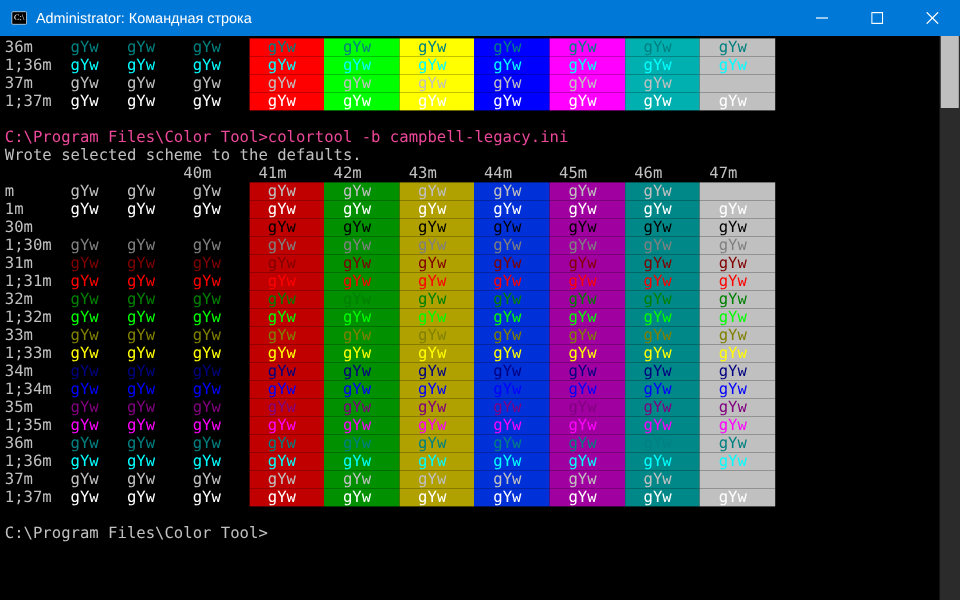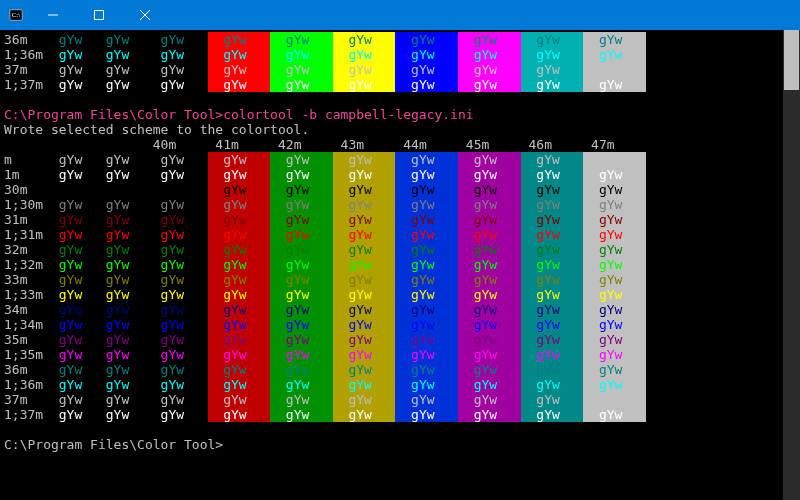--- a/index.html
+++ b/index.html
@@ -19,20 +19,21 @@
 </head>
 <body>
 
 <div class="titlebar">
   <span class="icon">
     <svg viewBox="0 0 16 16" fill="none">
         <rect x="1" y="2" width="14" height="12" rx="1" fill="#000" stroke="#fff" stroke-width="0.6"></rect>
         <text x="3" y="10" font-size="8" fill="#fff" font-family="Consolas">C:\</text>
       </svg>
   </span>
+  <span class="title">Administrator: Командная строка</span>
   <div class="winbtns">
     <div class="winbtn">
         <svg width="10" height="10">
           <line x1="0" y1="5" x2="10" y2="5" stroke="#fff" stroke-width="1"></line>
         </svg>
       </div>
     <div class="winbtn">
         <svg width="10" height="10">
           <rect x="0.5" y="0.5" width="9" height="9" fill="none" stroke="#fff" stroke-width="1"></rect>
         </svg>
@@ -46,21 +47,21 @@
   </div>
 </div>
 
 <div class="terminal">
   <pre id="out"><span style="color:#c0c0c0;">36m   </span><span style="color:#008080;"> gYw  </span><span style="color:#008080;"> gYw  </span><span style="color:#008080;background:#000000;">  gYw   </span><span style="color:#008080;background:#ff0000;">  gYw   </span><span style="color:#008080;background:#00ff00;">  gYw   </span><span style="color:#008080;background:#ffff00;">  gYw   </span><span style="color:#008080;background:#0000ff;">  gYw   </span><span style="color:#008080;background:#ff00ff;">  gYw   </span><span style="color:#008080;background:#00b0b0;">  gYw   </span><span style="color:#008080;background:#c0c0c0;">  gYw   </span>
 <span style="color:#c0c0c0;">1;36m </span><span style="color:#00ffff;"> gYw  </span><span style="color:#00ffff;"> gYw  </span><span style="color:#00ffff;background:#000000;">  gYw   </span><span style="color:#00ffff;background:#ff0000;">  gYw   </span><span style="color:#00ffff;background:#00ff00;">  gYw   </span><span style="color:#00ffff;background:#ffff00;">  gYw   </span><span style="color:#00ffff;background:#0000ff;">  gYw   </span><span style="color:#00ffff;background:#ff00ff;">  gYw   </span><span style="color:#00ffff;background:#00b0b0;">  gYw   </span><span style="color:#00ffff;background:#c0c0c0;">  gYw   </span>
 <span style="color:#c0c0c0;">37m   </span><span style="color:#c0c0c0;"> gYw  </span><span style="color:#c0c0c0;"> gYw  </span><span style="color:#c0c0c0;background:#000000;">  gYw   </span><span style="color:#c0c0c0;background:#ff0000;">  gYw   </span><span style="color:#c0c0c0;background:#00ff00;">  gYw   </span><span style="color:#c0c0c0;background:#ffff00;">  gYw   </span><span style="color:#c0c0c0;background:#0000ff;">  gYw   </span><span style="color:#c0c0c0;background:#ff00ff;">  gYw   </span><span style="color:#c0c0c0;background:#00b0b0;">  gYw   </span><span style="color:#c0c0c0;background:#c0c0c0;">  gYw   </span>
 <span style="color:#c0c0c0;">1;37m </span><span style="color:#ffffff;"> gYw  </span><span style="color:#ffffff;"> gYw  </span><span style="color:#ffffff;background:#000000;">  gYw   </span><span style="color:#ffffff;background:#ff0000;">  gYw   </span><span style="color:#ffffff;background:#00ff00;">  gYw   </span><span style="color:#ffffff;background:#ffff00;">  gYw   </span><span style="color:#ffffff;background:#0000ff;">  gYw   </span><span style="color:#ffffff;background:#ff00ff;">  gYw   </span><span style="color:#ffffff;background:#00b0b0;">  gYw   </span><span style="color:#ffffff;background:#c0c0c0;">  gYw   </span>
 
 <span style="color:#ec4899;">C:\Program Files\Color Tool&gt;colortool -b campbell-legacy.ini</span>
-<span style="color:#c0c0c0;">Wrote selected scheme to the colortool.</span>
+<span style="color:#c0c0c0;">Wrote selected scheme to the defaults.</span>
 <span style="color:#c0c0c0;">      </span><span style="color:#c0c0c0;">      </span><span style="color:#c0c0c0;">      </span><span style="color:#c0c0c0;"> 40m    </span><span style="color:#c0c0c0;"> 41m    </span><span style="color:#c0c0c0;"> 42m    </span><span style="color:#c0c0c0;"> 43m    </span><span style="color:#c0c0c0;"> 44m    </span><span style="color:#c0c0c0;"> 45m    </span><span style="color:#c0c0c0;"> 46m    </span><span style="color:#c0c0c0;"> 47m    </span>
 <span style="color:#c0c0c0;">m     </span><span style="color:#c0c0c0;"> gYw  </span><span style="color:#c0c0c0;"> gYw  </span><span style="color:#c0c0c0;background:#000000;">  gYw   </span><span style="color:#c0c0c0;background:#c00000;">  gYw   </span><span style="color:#c0c0c0;background:#009000;">  gYw   </span><span style="color:#c0c0c0;background:#b0a000;">  gYw   </span><span style="color:#c0c0c0;background:#0030d8;">  gYw   </span><span style="color:#c0c0c0;background:#a000a0;">  gYw   </span><span style="color:#c0c0c0;background:#008888;">  gYw   </span><span style="color:#c0c0c0;background:#c0c0c0;">  gYw   </span>
 <span style="color:#c0c0c0;">1m    </span><span style="color:#ffffff;"> gYw  </span><span style="color:#ffffff;"> gYw  </span><span style="color:#ffffff;background:#000000;">  gYw   </span><span style="color:#ffffff;background:#c00000;">  gYw   </span><span style="color:#ffffff;background:#009000;">  gYw   </span><span style="color:#ffffff;background:#b0a000;">  gYw   </span><span style="color:#ffffff;background:#0030d8;">  gYw   </span><span style="color:#ffffff;background:#a000a0;">  gYw   </span><span style="color:#ffffff;background:#008888;">  gYw   </span><span style="color:#ffffff;background:#c0c0c0;">  gYw   </span>
 <span style="color:#c0c0c0;">30m   </span><span style="color:#000000;"> gYw  </span><span style="color:#000000;"> gYw  </span><span style="color:#000000;background:#000000;">  gYw   </span><span style="color:#000000;background:#c00000;">  gYw   </span><span style="color:#000000;background:#009000;">  gYw   </span><span style="color:#000000;background:#b0a000;">  gYw   </span><span style="color:#000000;background:#0030d8;">  gYw   </span><span style="color:#000000;background:#a000a0;">  gYw   </span><span style="color:#000000;background:#008888;">  gYw   </span><span style="color:#000000;background:#c0c0c0;">  gYw   </span>
 <span style="color:#c0c0c0;">1;30m </span><span style="color:#808080;"> gYw  </span><span style="color:#808080;"> gYw  </span><span style="color:#808080;background:#000000;">  gYw   </span><span style="color:#808080;background:#c00000;">  gYw   </span><span style="color:#808080;background:#009000;">  gYw   </span><span style="color:#808080;background:#b0a000;">  gYw   </span><span style="color:#808080;background:#0030d8;">  gYw   </span><span style="color:#808080;background:#a000a0;">  gYw   </span><span style="color:#808080;background:#008888;">  gYw   </span><span style="color:#808080;background:#c0c0c0;">  gYw   </span>
 <span style="color:#c0c0c0;">31m   </span><span style="color:#800000;"> gYw  </span><span style="color:#800000;"> gYw  </span><span style="color:#800000;background:#000000;">  gYw   </span><span style="color:#800000;background:#c00000;">  gYw   </span><span style="color:#800000;background:#009000;">  gYw   </span><span style="color:#800000;background:#b0a000;">  gYw   </span><span style="color:#800000;background:#0030d8;">  gYw   </span><span style="color:#800000;background:#a000a0;">  gYw   </span><span style="color:#800000;background:#008888;">  gYw   </span><span style="color:#800000;background:#c0c0c0;">  gYw   </span>
 <span style="color:#c0c0c0;">1;31m </span><span style="color:#ff0000;"> gYw  </span><span style="color:#ff0000;"> gYw  </span><span style="color:#ff0000;background:#000000;">  gYw   </span><span style="color:#ff0000;background:#c00000;">  gYw   </span><span style="color:#ff0000;background:#009000;">  gYw   </span><span style="color:#ff0000;background:#b0a000;">  gYw   </span><span style="color:#ff0000;background:#0030d8;">  gYw   </span><span style="color:#ff0000;background:#a000a0;">  gYw   </span><span style="color:#ff0000;background:#008888;">  gYw   </span><span style="color:#ff0000;background:#c0c0c0;">  gYw   </span>
 <span style="color:#c0c0c0;">32m   </span><span style="color:#008000;"> gYw  </span><span style="color:#008000;"> gYw  </span><span style="color:#008000;background:#000000;">  gYw   </span><span style="color:#008000;background:#c00000;">  gYw   </span><span style="color:#008000;background:#009000;">  gYw   </span><span style="color:#008000;background:#b0a000;">  gYw   </span><span style="color:#008000;background:#0030d8;">  gYw   </span><span style="color:#008000;background:#a000a0;">  gYw   </span><span style="color:#008000;background:#008888;">  gYw   </span><span style="color:#008000;background:#c0c0c0;">  gYw   </span>
 <span style="color:#c0c0c0;">1;32m </span><span style="color:#00ff00;"> gYw  </span><span style="color:#00ff00;"> gYw  </span><span style="color:#00ff00;background:#000000;">  gYw   </span><span style="color:#00ff00;background:#c00000;">  gYw   </span><span style="color:#00ff00;background:#009000;">  gYw   </span><span style="color:#00ff00;background:#b0a000;">  gYw   </span><span style="color:#00ff00;background:#0030d8;">  gYw   </span><span style="color:#00ff00;background:#a000a0;">  gYw   </span><span style="color:#00ff00;background:#008888;">  gYw   </span><span style="color:#00ff00;background:#c0c0c0;">  gYw   </span>
 <span style="color:#c0c0c0;">33m   </span><span style="color:#808000;"> gYw  </span><span style="color:#808000;"> gYw  </span><span style="color:#808000;background:#000000;">  gYw   </span><span style="color:#808000;background:#c00000;">  gYw   </span><span style="color:#808000;background:#009000;">  gYw   </span><span style="color:#808000;background:#b0a000;">  gYw   </span><span style="color:#808000;background:#0030d8;">  gYw   </span><span style="color:#808000;background:#a000a0;">  gYw   </span><span style="color:#808000;background:#008888;">  gYw   </span><span style="color:#808000;background:#c0c0c0;">  gYw   </span>

